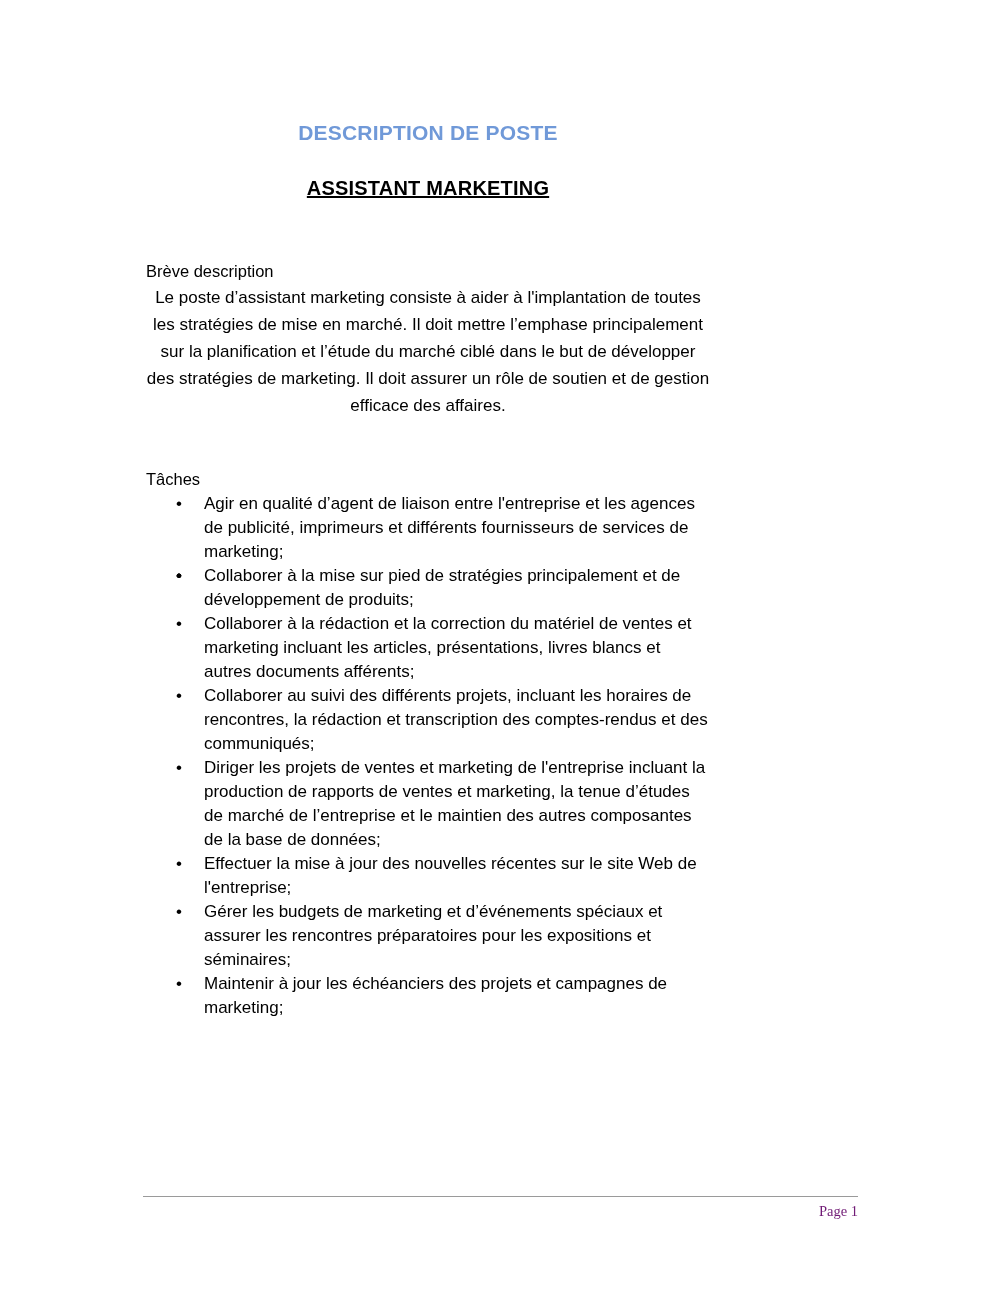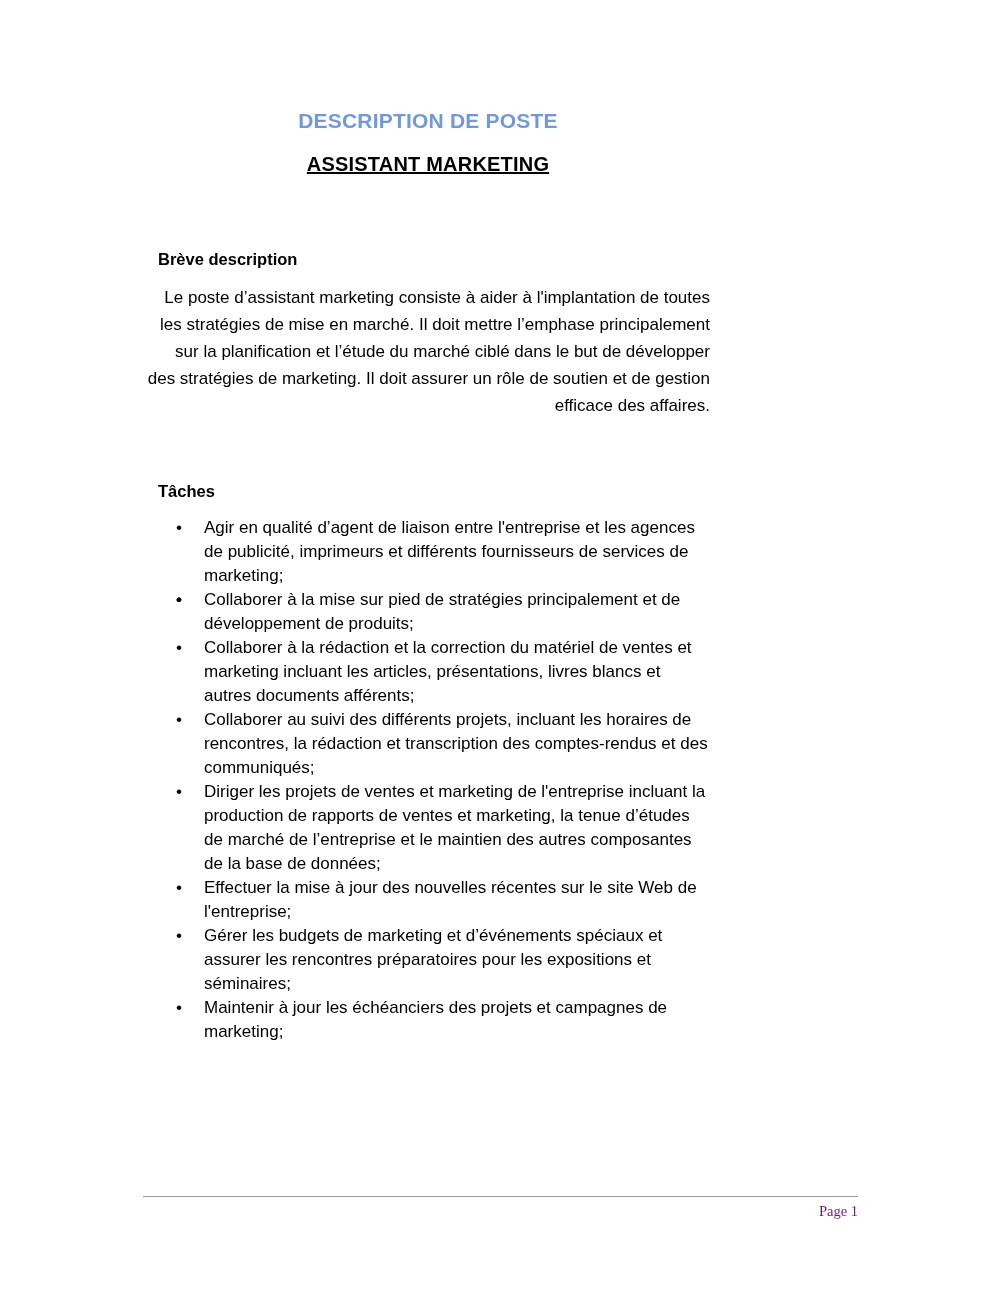--- a/index.html
+++ b/index.html
@@ -17,55 +17,55 @@
     color: #000000;
     overflow: hidden;
   }
   .content {
     position: absolute;
     left: 146px;
     top: 0;
     width: 564px;
   }
   .doc-title {
-    margin: 4px;
+    margin: 16px;
     padding-top: 104px;
     text-align: center;
     font-size: 21px;
     font-weight: bold;
     letter-spacing: 0.2px;
     color: #7099D8;
     line-height: 1.2;
   }
   .doc-subtitle {
     margin: 0;
     padding-top: 15px;
     text-align: center;
     font-size: 20px;
     font-weight: bold;
     letter-spacing: 0.2px;
     color: #000000;
     line-height: 1.2;
     text-decoration: underline;
   }
   .section-heading {
-    margin: 12px;
+    margin: 0;
     font-size: 16.5px;
-    font-weight: bold;
+    font-weight: normal;
     line-height: 1.45;
     color: #000000;
   }
   .section-heading.brief { padding-top: 60px; }
   .section-heading.tasks { padding-top: 49px; }
   .body-paragraph {
     margin: 0;
     font-size: 17px;
     line-height: 27px;
     color: #000000;
-    text-align: right;
+    text-align: center;
   }
   ul.task-list {
     list-style: none;
     margin: 0;
     padding: 0;
   }
   ul.task-list li {
     position: relative;
     padding-left: 58px;
     font-size: 17px;

